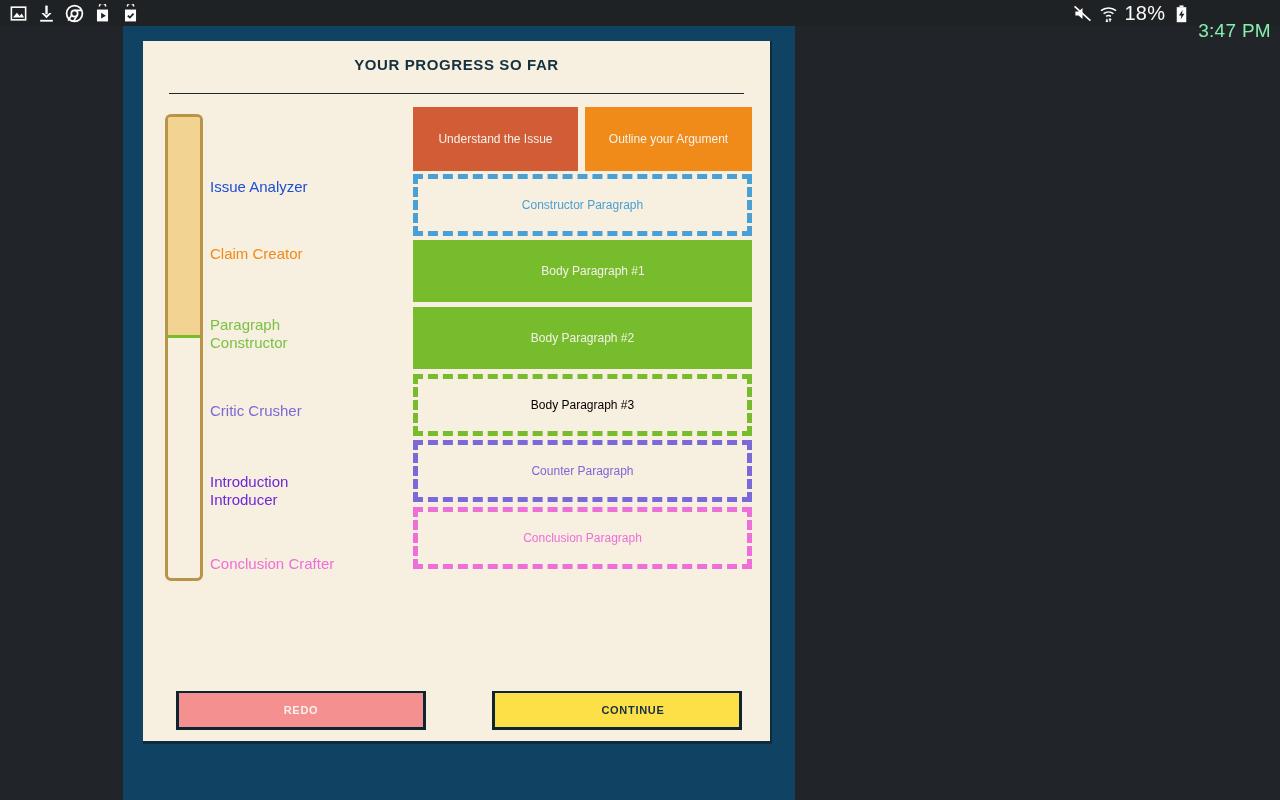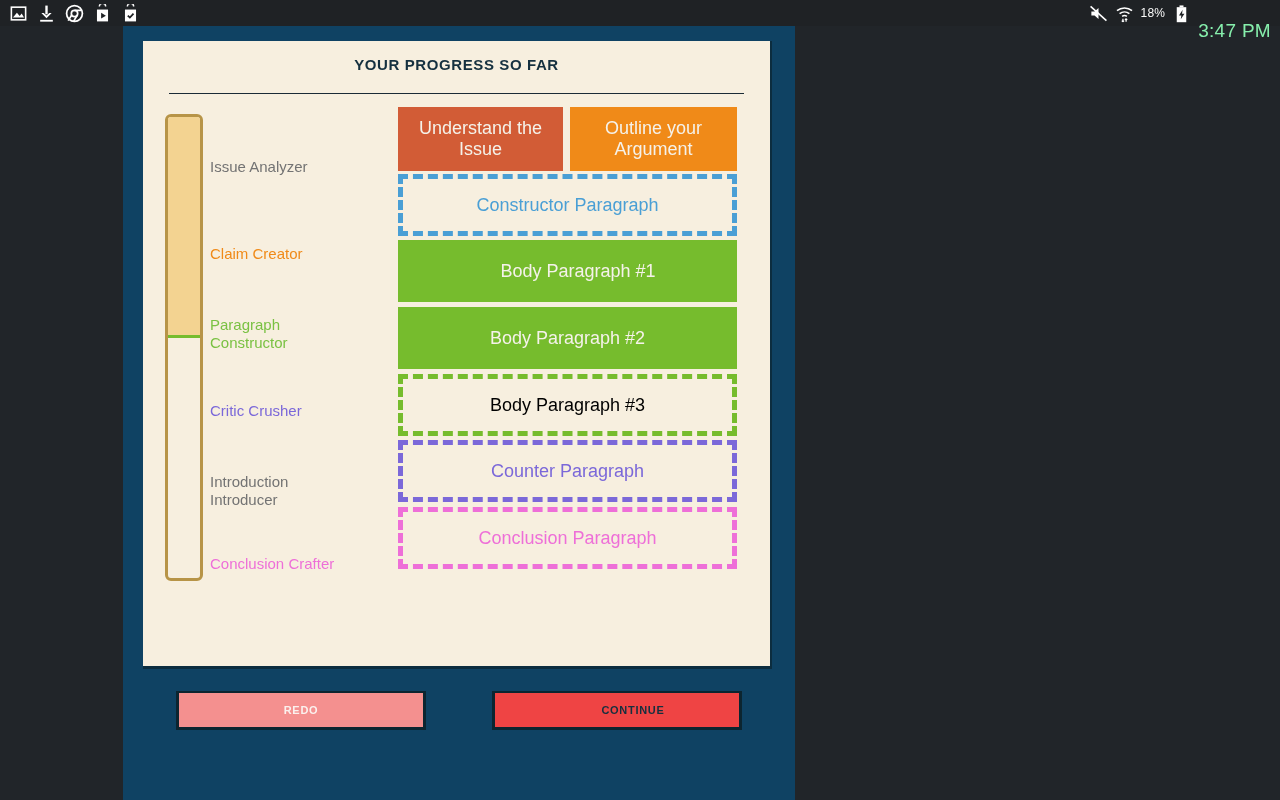--- a/index.html
+++ b/index.html
@@ -32,21 +32,21 @@
   #status-bar .right-cluster {
     margin-left: auto;
     display: flex;
     align-items: center;
     gap: 7px;
     padding-right: 9px;
     color: #fafafa;
   }
   .sb-ico { width: 19px; height: 19px; display: block; }
   .sb-text {
-    font-size: 12px;
+    font-size: 20px;
     color: #fafafa;
     font-family: "Liberation Sans", sans-serif;
     letter-spacing: 0.2px;
   }
   .sb-clock { font-size: 19px; color: #86efac; letter-spacing: 0.3px; margin-top: 36px; }
 
   
   #app-viewport {
     position: absolute;
     top: 26px;
@@ -56,21 +56,21 @@
     background: #0f4263;
     overflow: hidden;
   }
 
   
   #progress-card {
     position: absolute;
     top: 15px;
     left: 20px;
     width: 629px;
-    height: 628px;
+    height: 703px;
     background: #f7efdf;
     border-bottom: 3px solid #0c2d3f;
     border-right: 2px solid #0c2d3f;
   }
 
   #card-title {
     text-align: center;
     font-size: 15px;
     font-weight: bold;
     color: #15303f;
@@ -132,22 +132,23 @@
     left: 255px;
     top: 0;
     width: 346px;
     height: 480px;
   }
   .blk {
     position: absolute;
     display: flex;
     align-items: center;
     justify-content: center;
-    font-size: 18px;
+    font-size: 12px;
     text-align: center;
+    margin-left: 15px;
   }
   .blk.solid { color: #f5f2ea; }
   .blk.dashed { background: transparent; }
 
   
   #card-footer { position: relative; }
   #footer-rule {
     height: 1px;
     background: #1b2b36;
     margin: 0 26px;
@@ -189,21 +190,21 @@
   }
   #redo-button {
     left: 53px;
     width: 250px;
     background: #f4908f;
     color: #fbf1ee;
   }
   #continue-button {
     left: 369px;
     width: 250px;
-    background: #ef4444;
+    background: #fde047;
     color: #15303f;
     padding-left: 32px;
   }
 </style>
 </head>
 <body>
 
 <div id="status-bar">
   <div class="left-icons">
     <span>
@@ -276,26 +277,26 @@
     <div id="card-title">YOUR PROGRESS SO FAR</div>
     <div class="hrule"></div>
 
     <div id="progress-body">
 
       <div id="progress-track" style="border-color: rgb(183, 148, 71);">
         <div id="progress-fill" style="height: 221px; background: rgb(243, 211, 145); border-bottom-color: rgb(118, 188, 45);"></div>
       </div>
 
       <div id="stage-labels">
-          <div class="stage-label" style="top: 64px; color: #737373;">Issue Analyzer</div>
+          <div class="stage-label" style="top: 84px; color: #1d4ed8;">Issue Analyzer</div>
           <div class="stage-label" style="top: 151px; color: rgb(240, 138, 24);">Claim Creator</div>
           <div class="stage-label" style="top: 222px; color: rgb(122, 193, 67);">Paragraph
 Constructor</div>
           <div class="stage-label" style="top: 308px; color: rgb(123, 104, 217);">Critic Crusher</div>
-          <div class="stage-label" style="top: 379px; color: #737373;">Introduction
+          <div class="stage-label" style="top: 379px; color: #6d28d9;">Introduction
 Introducer</div>
           <div class="stage-label" style="top: 461px; color: rgb(238, 111, 216);">Conclusion Crafter</div>
         </div>
 
       <div id="block-column">
           <div class="blk solid" style="left: 0px; top: 13px; width: 165px; height: 64px; background: rgb(210, 92, 54);">Understand the Issue</div>
           <div class="blk solid" style="left: 172px; top: 13px; width: 167px; height: 64px; background: rgb(240, 138, 24);">Outline your Argument</div>
           <div class="blk dashed" style="left: 0px; top: 80px; width: 339px; height: 62px; border: 5px dashed rgb(74, 159, 213); color: rgb(74, 159, 213);">Constructor Paragraph</div>
           <div class="blk solid" style="left: 0px; top: 146px; width: 339px; height: 62px; background: rgb(118, 188, 45); padding-left: 21px;">Body Paragraph #1</div>
           <div class="blk solid" style="left: 0px; top: 213px; width: 339px; height: 62px; background: rgb(118, 188, 45);">Body Paragraph #2</div>

